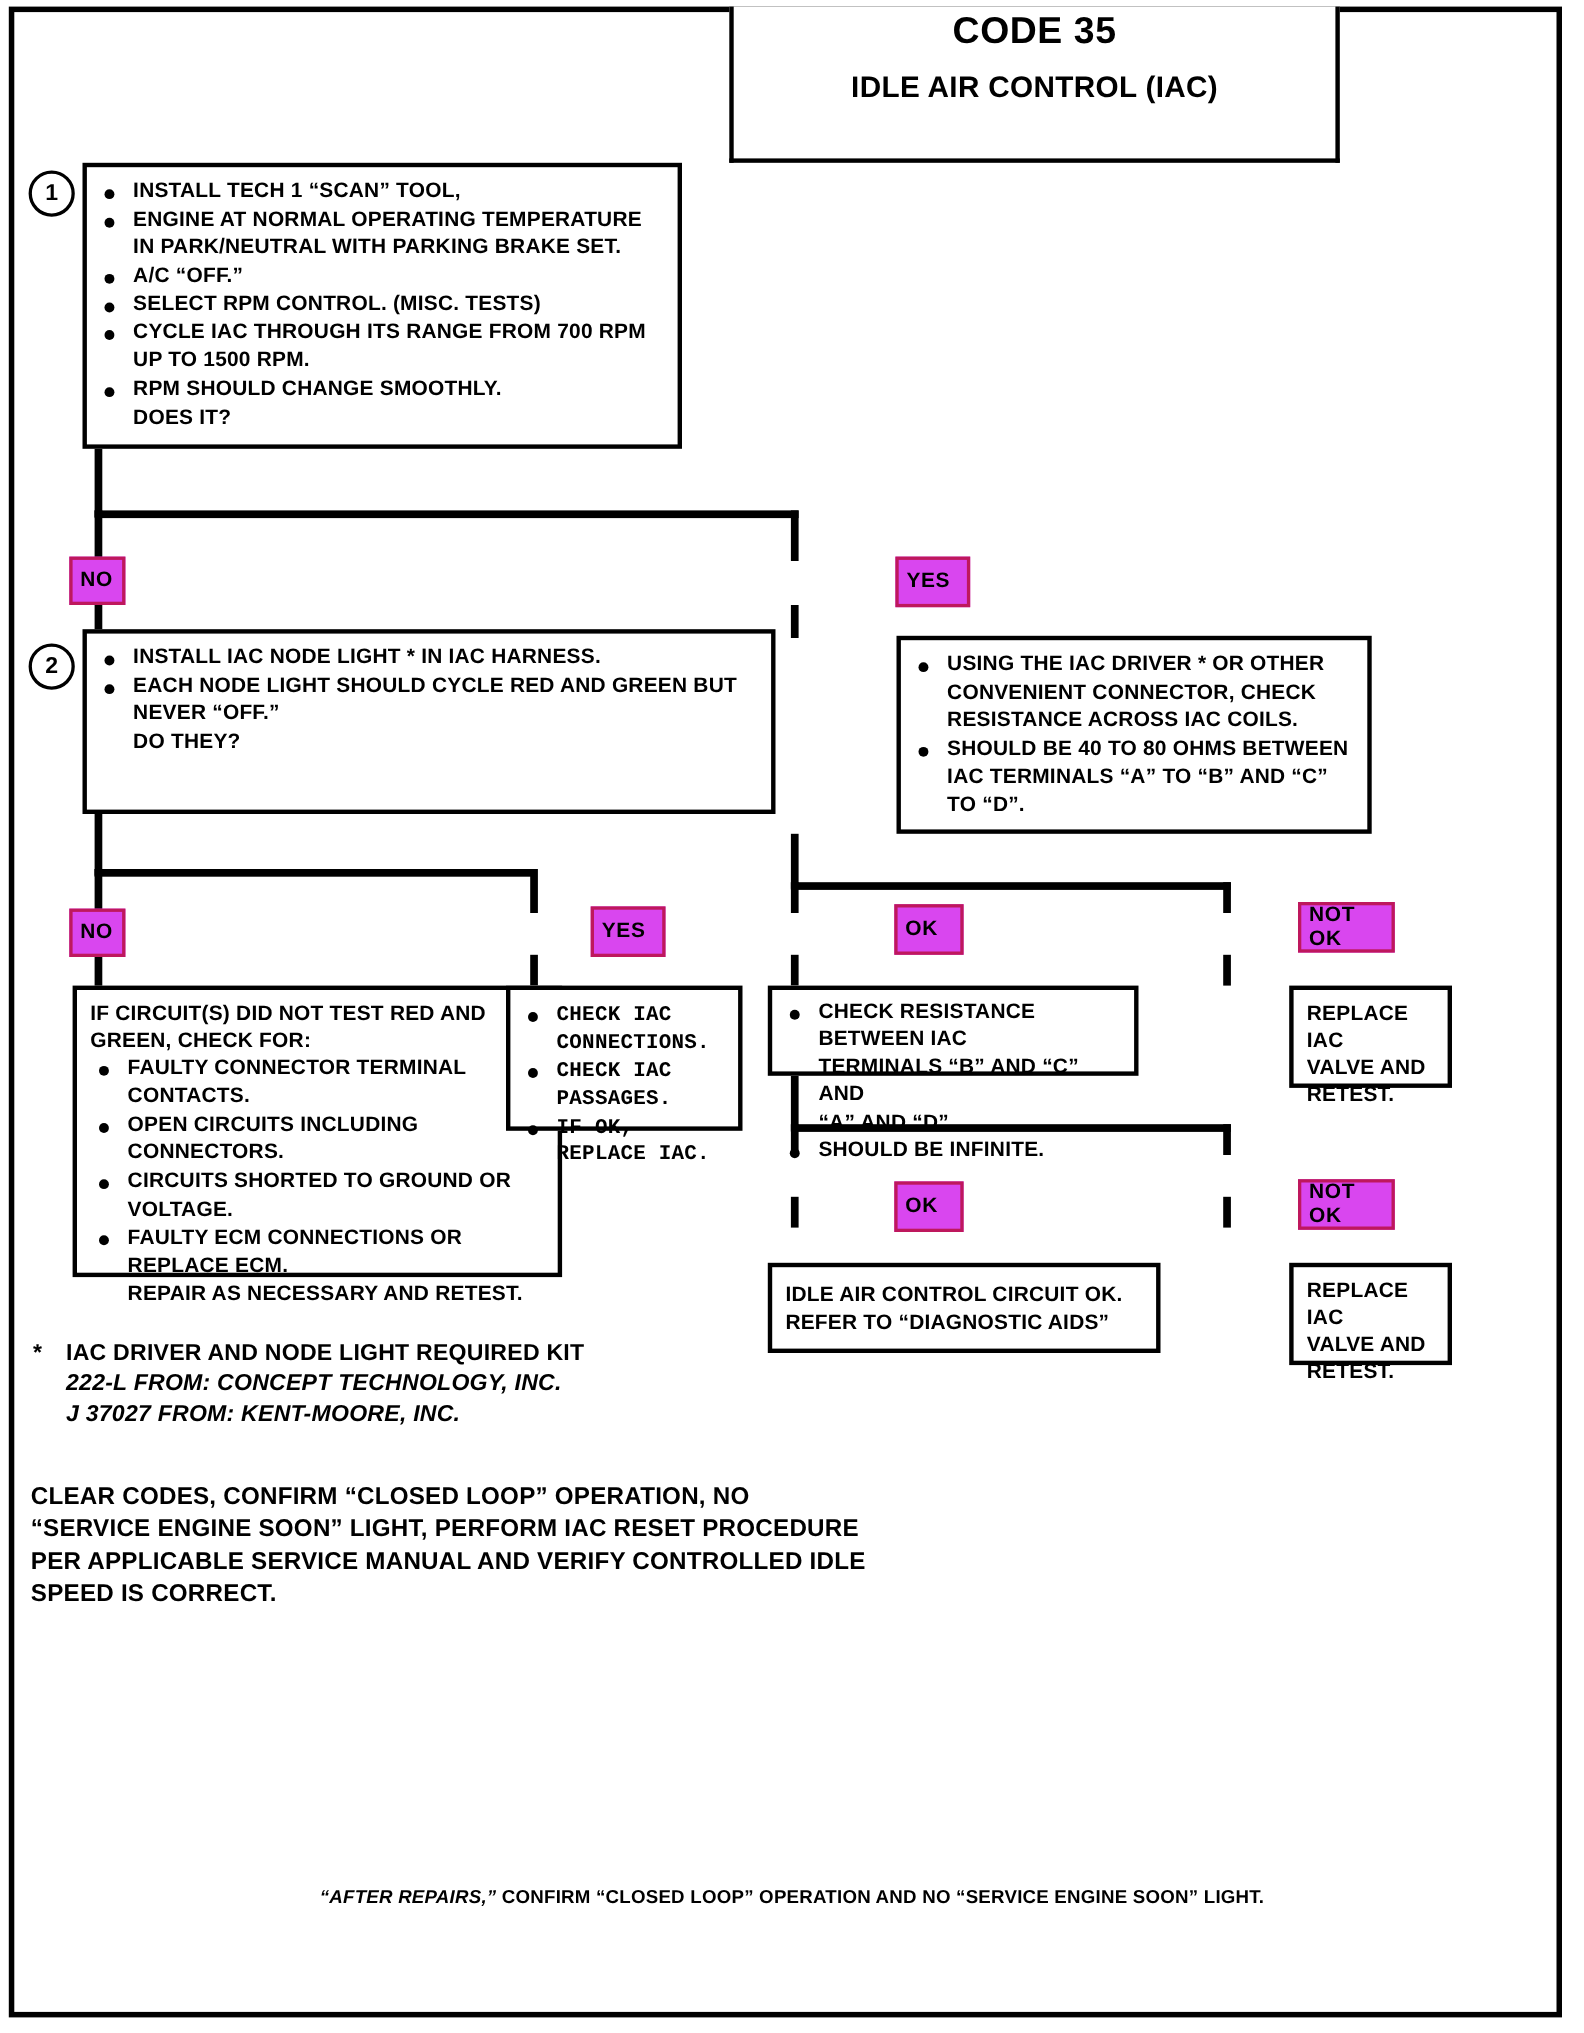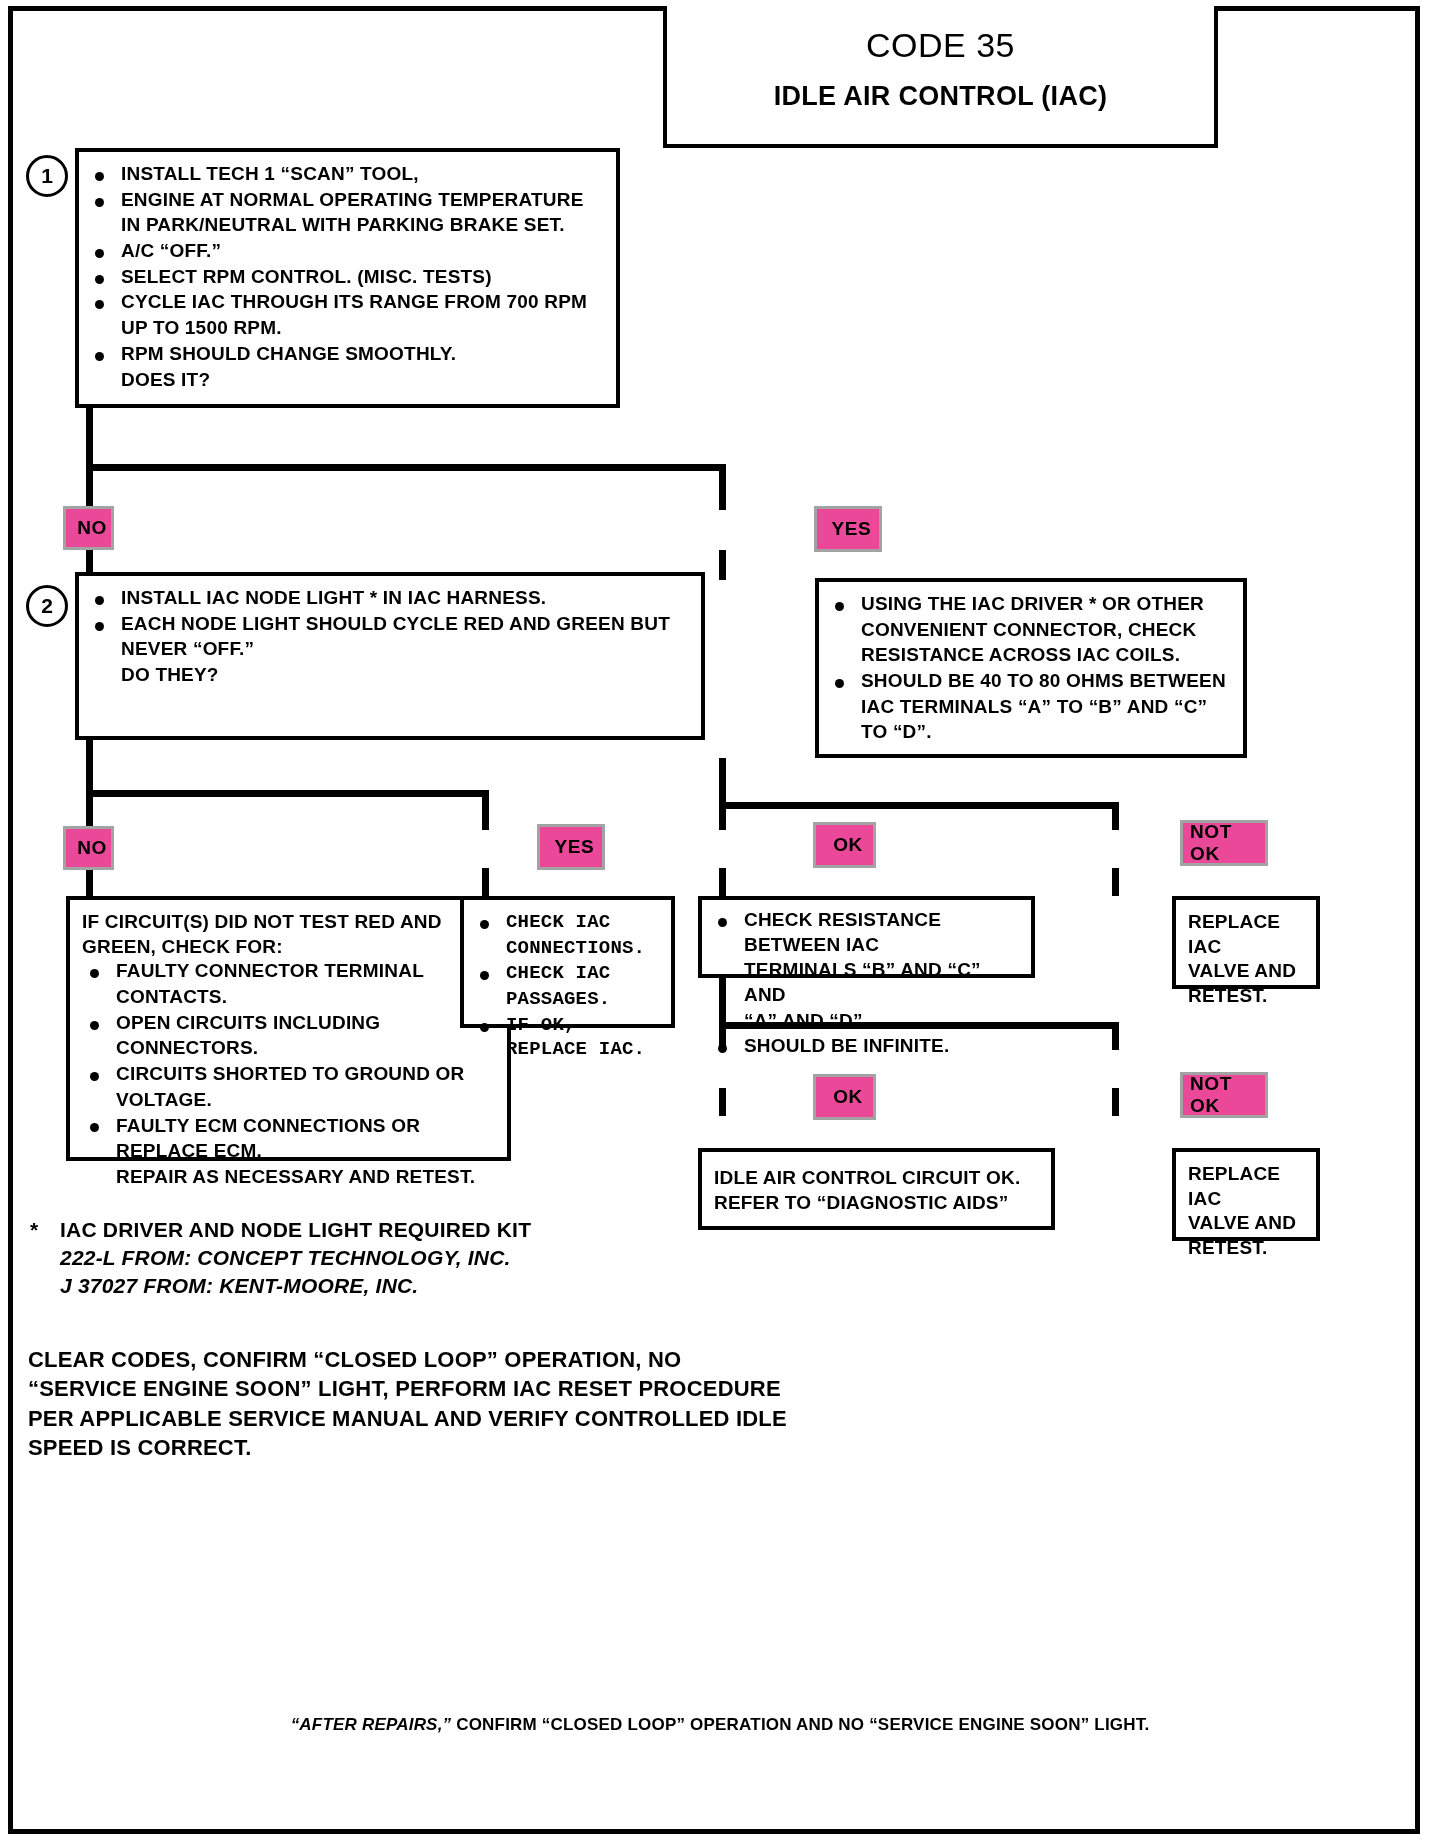--- a/index.html
+++ b/index.html
@@ -64,27 +64,27 @@
     line-height: 1.30;
     font-weight: bold;
     letter-spacing: 0.2px;
   }
   .inner {
     padding: 10px 10px 8px 8px;
   }
   
   .chip {
     position: absolute;
-    border: 3px solid #a3a3a3;
-    background: #ec4899;
+    border: 3px solid #be185d;
+    background: #d946ef;
     box-sizing: border-box;
     font-weight: bold;
     display: flex;
     align-items: center;
-    justify-content: center;
+    justify-content: flex-start;
     padding-left: 7px;
     font-size: 19px;
     letter-spacing: 0.6px;
     z-index: 8;
   }
   
   .step-circle {
     position: absolute;
     width: 36px;
     height: 36px;
@@ -116,23 +116,23 @@
     height: 142px;
     border: 4px solid #000;
     border-top: none;
     box-sizing: border-box;
     background: #fff;
     z-index: 6;
     text-align: center;
   }
   #title-main {
     font-size: 34px;
-    font-weight: normal;
+    font-weight: bold;
     letter-spacing: 0.5px;
-    margin-top: 20px;
+    margin-top: 3px;
   }
   #title-sub {
     font-size: 27px;
     font-weight: bold;
     letter-spacing: 0.3px;
     margin-top: 16px;
   }
   
   .free-text {
     position: absolute;

